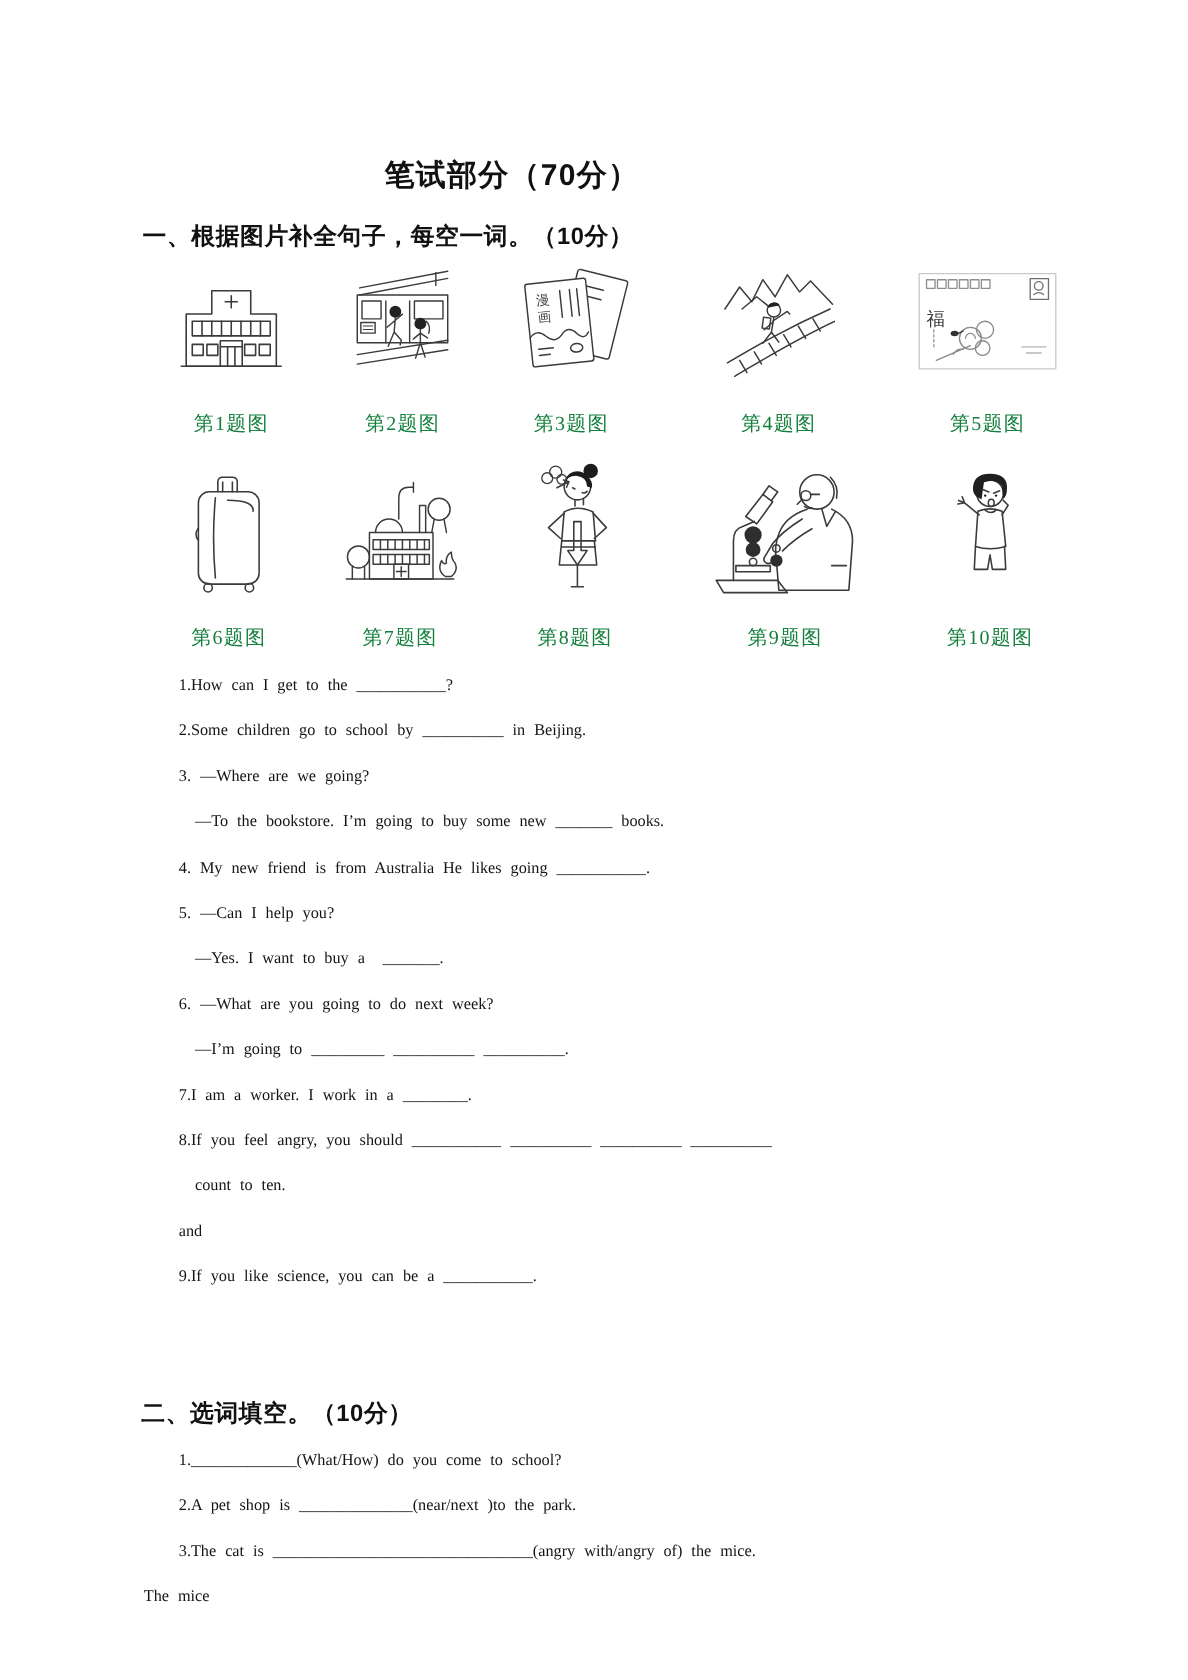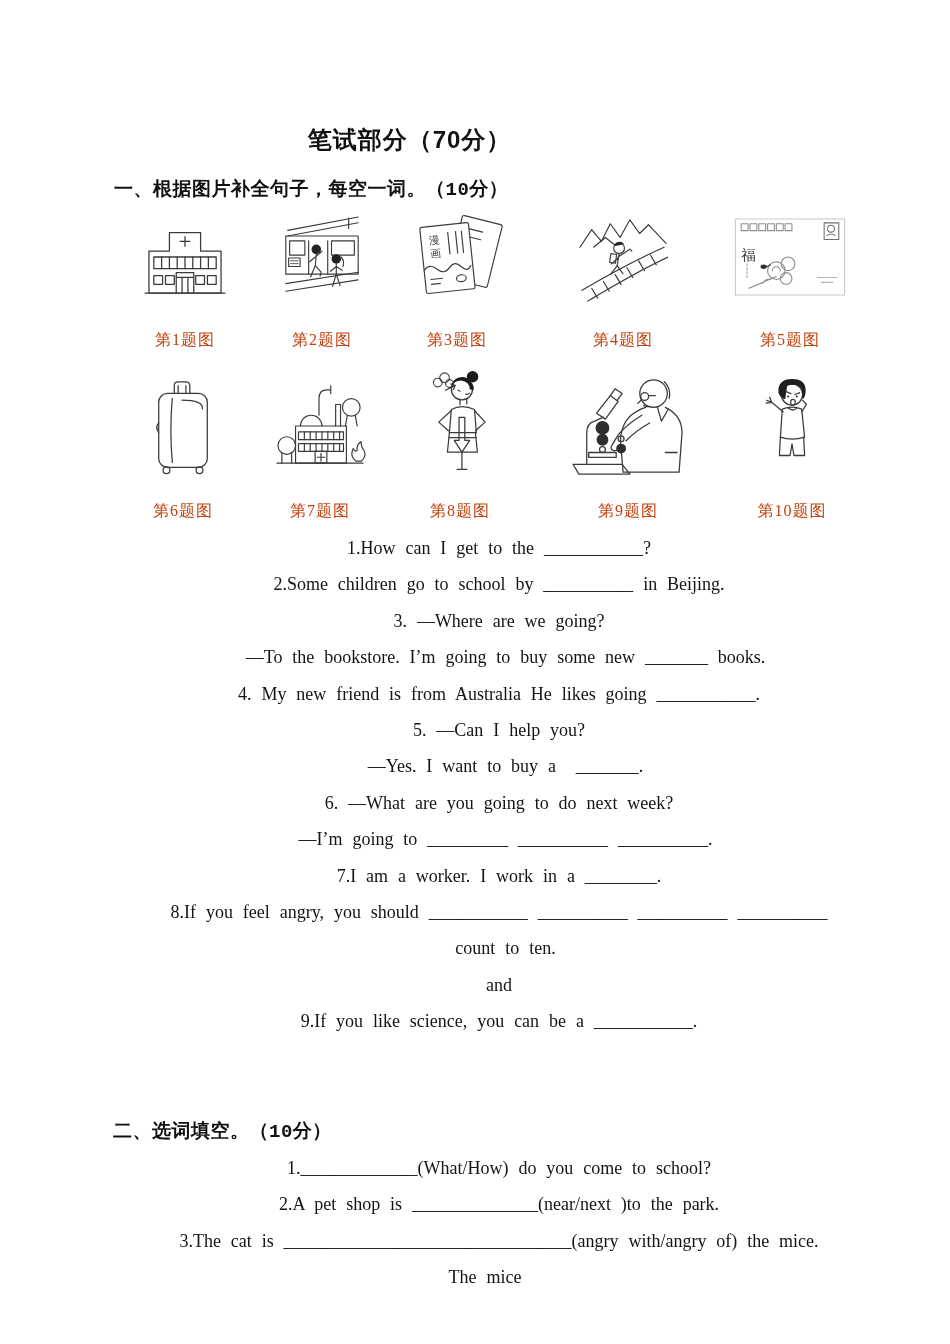--- a/index.html
+++ b/index.html
@@ -7,41 +7,41 @@
     width:950px;height:1344px;background:#ffffff;position:relative;
     font-family:"Liberation Serif", serif;color:#111111;overflow:hidden;
   }
   .title{
     position:absolute;left:0;top:124px;width:819px;text-align:center;
     font-family:"Liberation Sans", sans-serif;font-weight:bold;font-size:24px;
     letter-spacing:1px;
   }
   .sec-heading{
     position:absolute;font-size:19px;font-weight:bold;letter-spacing:.5px;
-    font-family:Liberation Mono, monospace;white-space:pre;
+    font-family:Liberation Sans, sans-serif;white-space:pre;
   }
   #s1-heading{left:114px;top:176px;}
   #s2-heading{left:113px;top:1118px;}
   .figs{position:absolute;left:0;top:0;width:950px;}
   .fig{
     position:absolute;width:150px;display:flex;flex-direction:column;
     align-items:center;justify-content:space-between;
   }
   .fig.r1{height:146px;}
   .fig.r2{height:160px;}
   .fig .art{display:flex;align-items:center;justify-content:center;width:100%;}
   .fig.r1 .art{height:104px;}
   .fig.r2 .art{height:126px;}
-  .fig .cap{font-size:16px;line-height:22px;color:#c2410c;letter-spacing:1px;white-space:pre;}
+  .fig .cap{font-size:16px;line-height:22px;color:#15803d;letter-spacing:1px;white-space:pre;}
   .lines{position:absolute;left:115px;width:740px;}
   #s1-lines{top:530px;}
   #s2-lines{top:1150px;}
   .ln{
-    height:36.4px;line-height:36.4px;font-size:18px;white-space:pre;
-    word-spacing:0.3em;color:#141414;text-align:center;
+    height:36.4px;line-height:36.4px;font-size:13px;white-space:pre;
+    word-spacing:0.3em;color:#141414;
   }
   .ln.q{padding-left:28px;}
   .ln.c{padding-left:41px;}
   .ln.m{padding-left:0;}
   svg{display:block;}
   svg text{font-family:"Liberation Serif", serif;fill:#3b3b3b;stroke:none;}
 </style>
 </head>
 <body>
 

